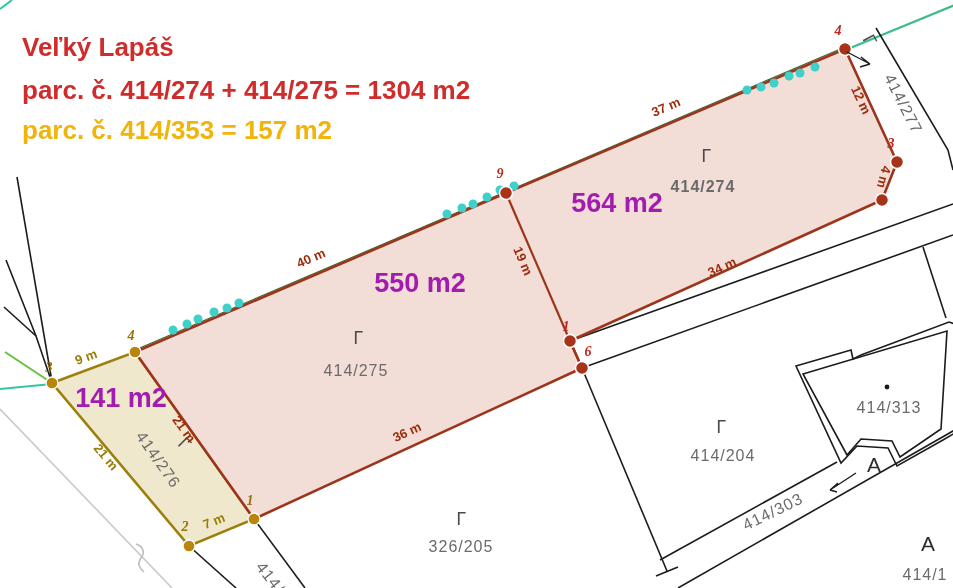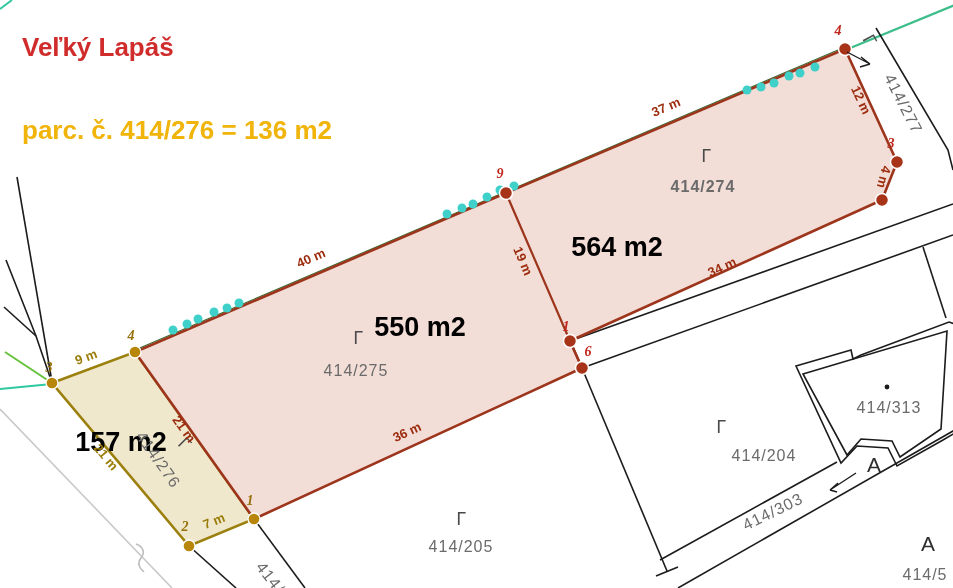--- a/index.html
+++ b/index.html
@@ -5,21 +5,21 @@
   html,body{margin:0;padding:0;background:#ffffff;}
   #stage{position:relative;width:953px;height:588px;background:#ffffff;overflow:hidden;
          font-family:"Liberation Sans",sans-serif;}
   #mapsvg{position:absolute;left:0;top:0;}
   .lbl{position:absolute;white-space:nowrap;transform:translate(-50%,-50%) rotate(var(--r,0deg));
        transform-origin:center;line-height:1;}
   .title-line{position:absolute;white-space:nowrap;font-weight:bold;font-size:26px;
               letter-spacing:0px;line-height:1;}
   .t-red{color:#d02c2c;}
   .t-yellow{color:#f0b40a;}
-  .area-label{font-weight:bold;font-size:27px;color:#000000;margin-top:44px;}
+  .area-label{font-weight:bold;font-size:27px;color:#a21caf;}
   .pnum{font-size:16px;color:#6b6b6b;letter-spacing:1px;}
   .dim{font-weight:bold;font-size:13px;}
   .dim-red{color:#9c2c0e;}
   .dim-yellow{color:#9a7c08;}
   .pt{font-weight:bold;font-style:italic;font-size:14px;font-family:"Liberation Serif",serif;}
   .pt-red{color:#c0261c;}
   .pt-yellow{color:#96700a;}
   .gamma{font-size:17px;color:#4a4a4a;font-family:"DejaVu Sans",sans-serif;}
   .amark{font-size:21px;color:#2e2e2e;font-family:"Liberation Sans",sans-serif;}
 </style>
@@ -114,35 +114,36 @@
       <circle cx="189" cy="546" r="6"></circle>
     </g>
 
     <g stroke="#1c1c1c" stroke-width="1.4" fill="none">
       <path d="M847,52 L870,64 M870,64 L861,57 M870,64 L860,67"></path>
       <path d="M856,473 L830,490 M830,490 L838,483 M830,490 L837,492"></path>
     </g>
   </svg>
 
   <div class="title-line t-red" style="left:22px;top:34px;">Veľký Lapáš</div>
-  <div class="title-line t-yellow" style="left:22px;top:117px;">parc. č. 414/276 = 136 m2</div>
+  <div class="title-line t-red" style="left:22px;top:77px;">parc. č. 414/274 + 414/275 = 1304 m2</div>
+  <div class="title-line t-yellow" style="left:22px;top:117px;">parc. č. 414/353 = 157 m2</div>
 
   <div class="lbl area-label" style="left:617px;top:203px;">564 m2</div>
   <div class="lbl area-label" style="left:420px;top:283px;">550 m2</div>
-  <div class="lbl area-label" style="left:121px;top:398px;">157 m2</div>
+  <div class="lbl area-label" style="left:121px;top:398px;">141 m2</div>
 
   <div class="lbl pnum" style="left:703px;top:187px;font-weight:bold;">414/274</div>
   <div class="lbl pnum" style="left:356px;top:371px;">414/275</div>
   <div class="lbl pnum" style="left:158px;top:460px;--r:55deg;">414/276</div>
   <div class="lbl pnum" style="left:903px;top:104px;--r:63deg;">414/277</div>
-  <div class="lbl pnum" style="left:764px;top:456px;">414/204</div>
-  <div class="lbl pnum" style="left:461px;top:547px;">414/205</div>
+  <div class="lbl pnum" style="left:723px;top:456px;">414/204</div>
+  <div class="lbl pnum" style="left:461px;top:547px;">326/205</div>
   <div class="lbl pnum" style="left:889px;top:408px;text-align:right;">414/313</div>
   <div class="lbl pnum" style="left:773px;top:512px;--r:-26deg;">414/303</div>
-  <div class="lbl pnum" style="left:925px;top:575px;">414/5</div>
+  <div class="lbl pnum" style="left:925px;top:575px;">414/1</div>
   <div class="lbl pnum" style="left:270px;top:578px;--r:52deg;">414/</div>
 
   <div class="lbl gamma" style="left:706px;top:156px;">Γ</div>
   <div class="lbl gamma" style="left:358px;top:338px;">Γ</div>
   <div class="lbl gamma" style="left:184px;top:444px;--r:45deg;">Γ</div>
   <div class="lbl gamma" style="left:869px;top:40px;--r:62deg;">Γ</div>
   <div class="lbl gamma" style="left:721px;top:427px;">Γ</div>
   <div class="lbl gamma" style="left:461px;top:519px;">Γ</div>
 
   <div class="lbl amark" style="left:874px;top:464px;">A</div>

